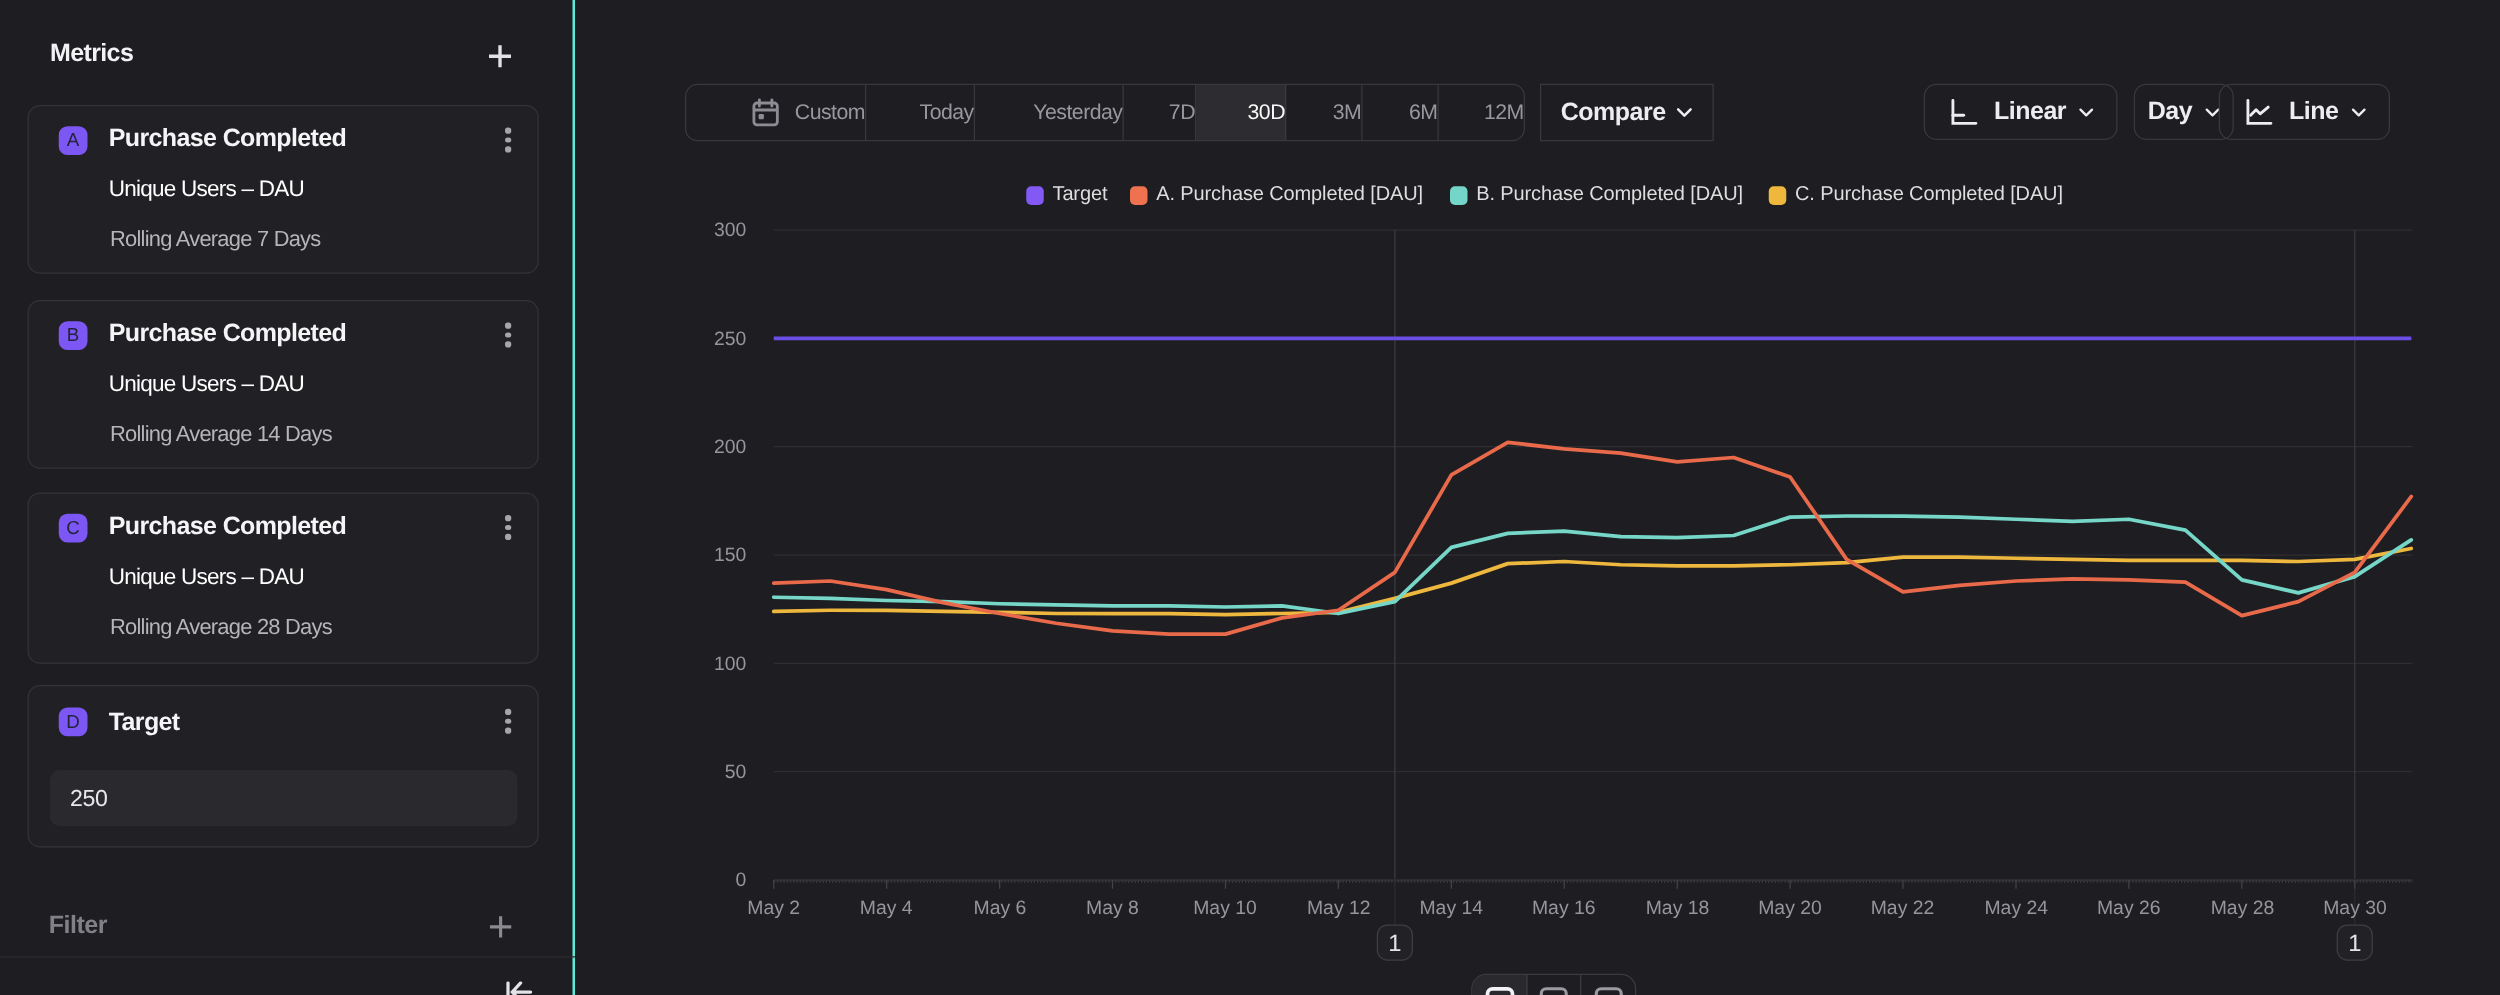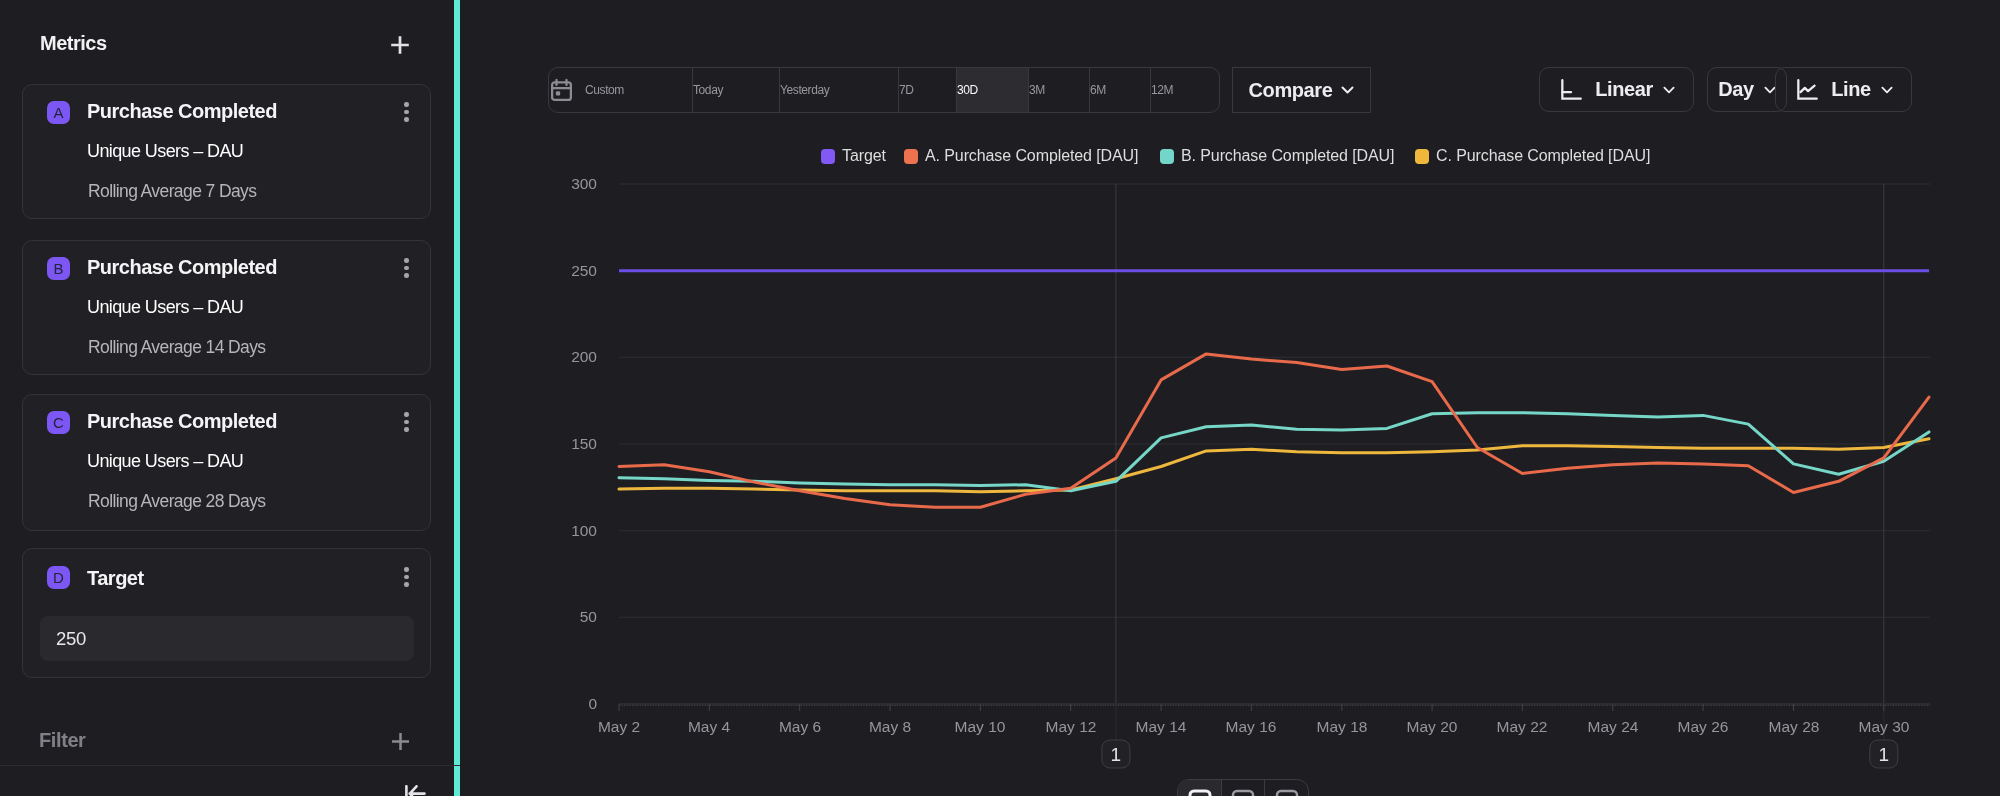--- a/index.html
+++ b/index.html
@@ -1,37 +1,37 @@
 <!DOCTYPE html>
 <html><head>
 <meta charset="utf-8">
 <style>
   * { margin:0; padding:0; box-sizing:border-box; }
   html,body { width:2000px; height:796px; overflow:hidden; }
   body { background:#1e1e22; font-family:"Liberation Sans", sans-serif; position:relative; }
   .abs { position:absolute; }
 
   
-  #sidebar { position:absolute; left:0; top:0; width:460px; height:796px; background:#1e1e22; border-right:6px solid #5eead4; }
+  #sidebar { position:absolute; left:0; top:0; width:460px; height:796px; background:#1e1e22; border-right:2px solid #5eead4; }
   #sb-title { position:absolute; left:40px; top:32px; font-size:20px; font-weight:700; color:#f2f2f4; letter-spacing:-0.5px; }
   .card { position:absolute; left:22px; width:409px; border:1px solid #333338; border-radius:10px; background:#212125; }
   .badge { position:absolute; left:24px; top:16px; width:23px; height:23px; border-radius:7px; background:#7d57f3; color:#23233c;
            font-size:15px; font-weight:500; text-align:center; line-height:23px; }
   .ctitle { position:absolute; left:64px; top:15px; font-size:20px; font-weight:700; color:#f5f5f7; letter-spacing:-0.5px;text-align:center; }
   .crow2 { position:absolute; left:64px; top:56px; font-size:18px; color:#ffffff; letter-spacing:-0.6px; }
   .crow3 { position:absolute; left:65px; top:96px; font-size:17.5px; color:#b5b5ba; letter-spacing:-0.6px; }
   .kebab { position:absolute; right:22px; top:17px; width:4px; }
   .kebab i { display:block; width:4.5px; height:4.5px; border-radius:50%; background:#a5a5aa; margin-bottom:3px; }
   #input250 { position:absolute; left:17px; top:67px; width:374px; height:45px; background:#2a2a2e; border-radius:8px;
               color:#e8e8ea; font-size:18.5px; line-height:45px; padding-left:16px; letter-spacing:-0.3px; }
   #filter-lbl { position:absolute; left:39px; top:729px; font-size:20px; font-weight:700; color:#808086; letter-spacing:-0.4px; }
 
   
   .seg-group { position:absolute; left:548px; top:67px; height:46px; display:flex; border:1px solid #39393d; border-radius:10px; overflow:hidden; }
-  .seg { height:44px; display:flex; align-items:center; justify-content:flex-start; color:#97979d; font-size:12px; letter-spacing:-0.4px; border-right:1px solid #39393d; }
+  .seg { height:44px; display:flex; align-items:center; justify-content:flex-end; color:#97979d; font-size:17px; letter-spacing:-0.4px; border-right:1px solid #39393d; }
   .seg:last-child { border-right:none; }
   .seg.active { background:#2d2d31; color:#fafafa; font-weight:400; }
   .btn { position:absolute; display:flex; align-items:center; justify-content:center; border:1px solid #39393d; border-radius:0;
          color:#ededf0; font-size:20px; font-weight:700; letter-spacing:-0.4px; }
 
   
   .leg { position:absolute; top:148px; height:16px; display:flex; align-items:center; }
   .leg .sw { width:14px; height:15px; border-radius:4px; margin-right:7px; }
   .leg span { font-size:16px; color:#dededf; letter-spacing:-0.1px; }
 </style>

